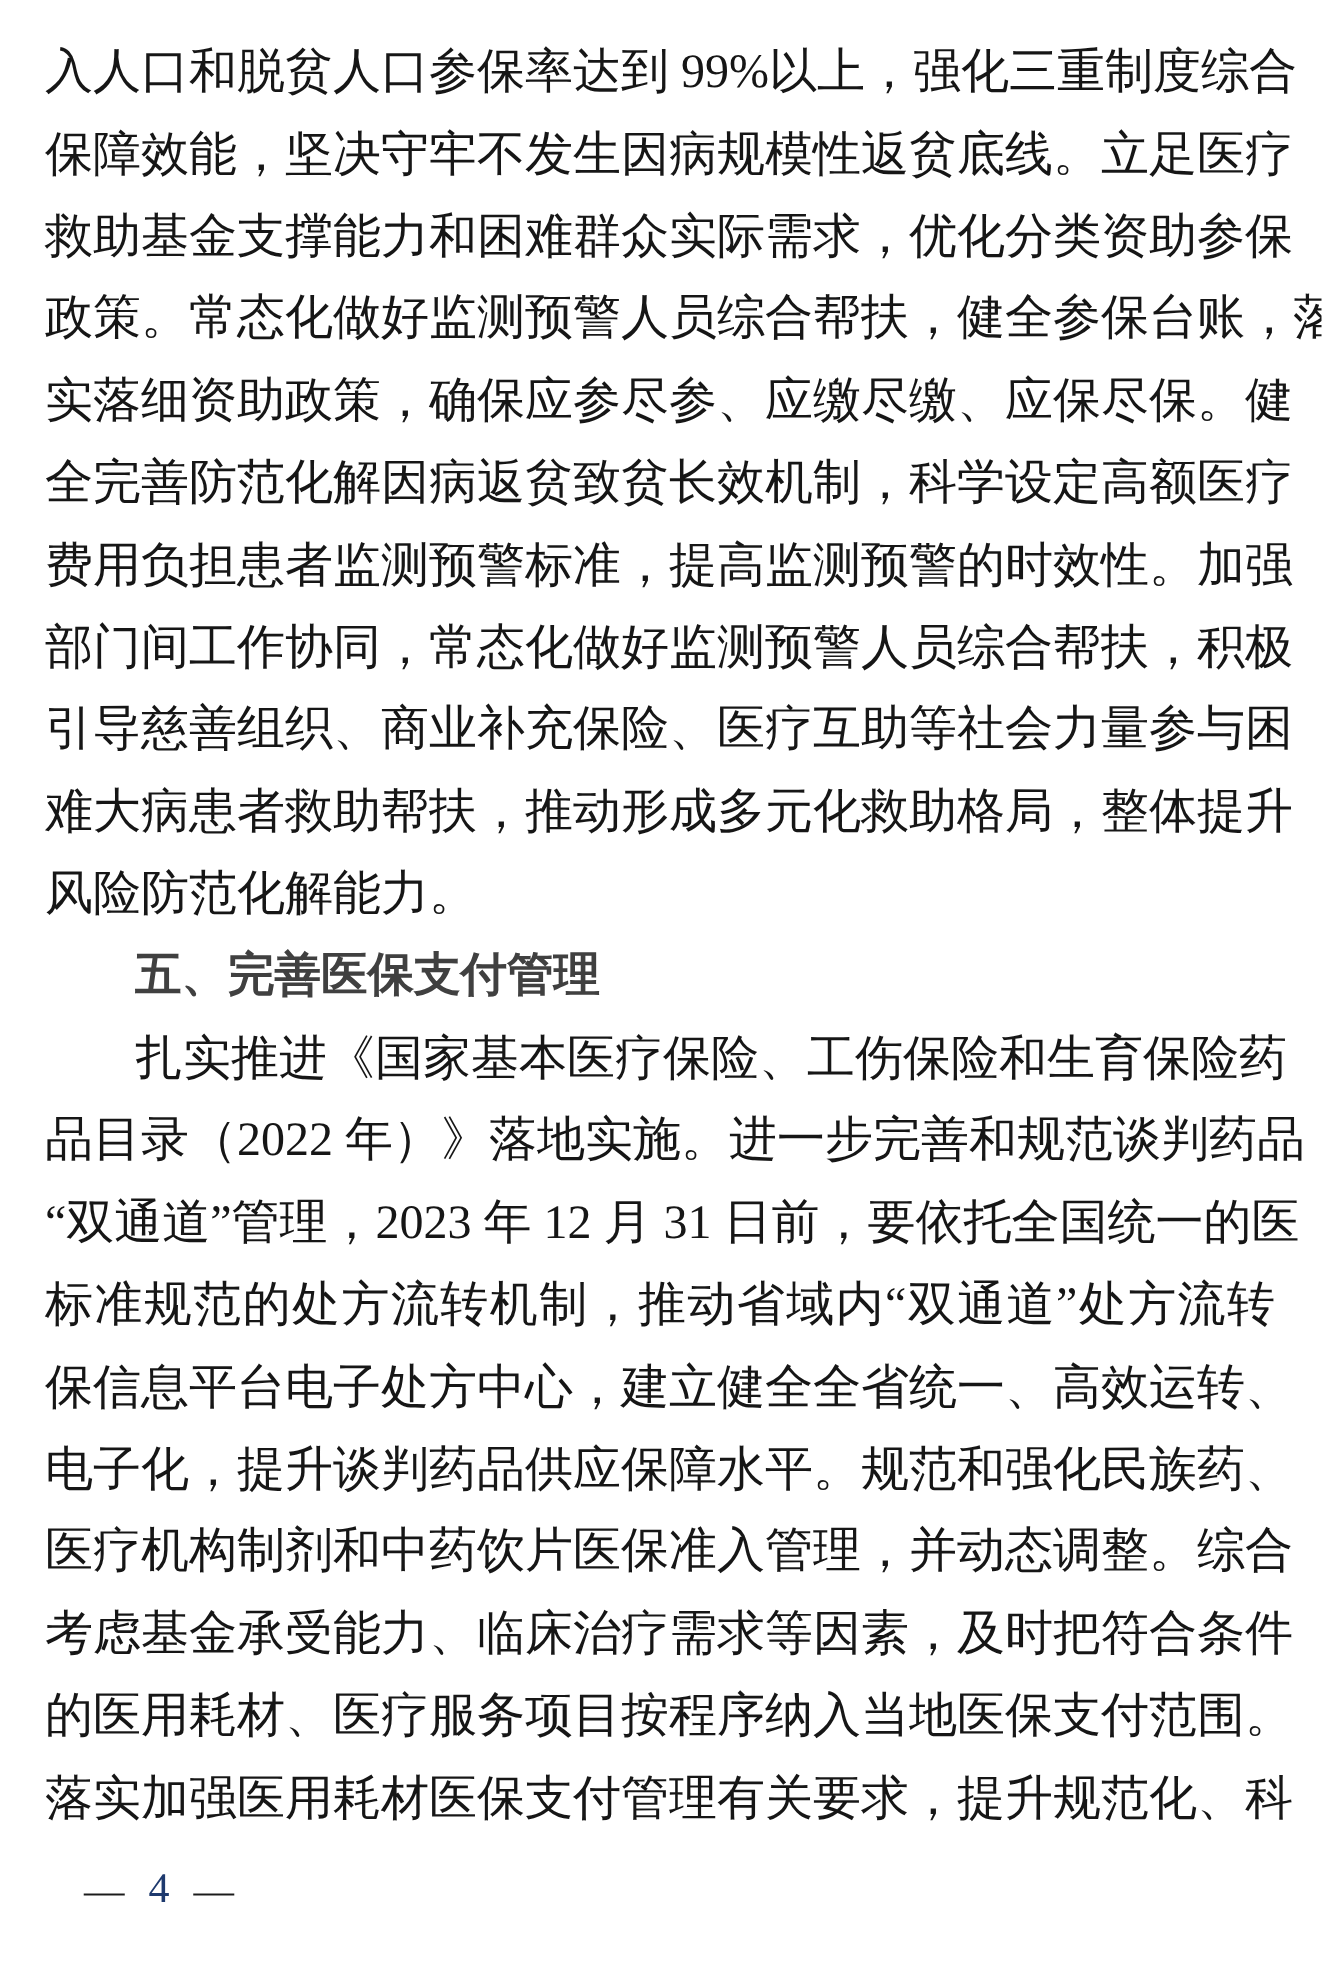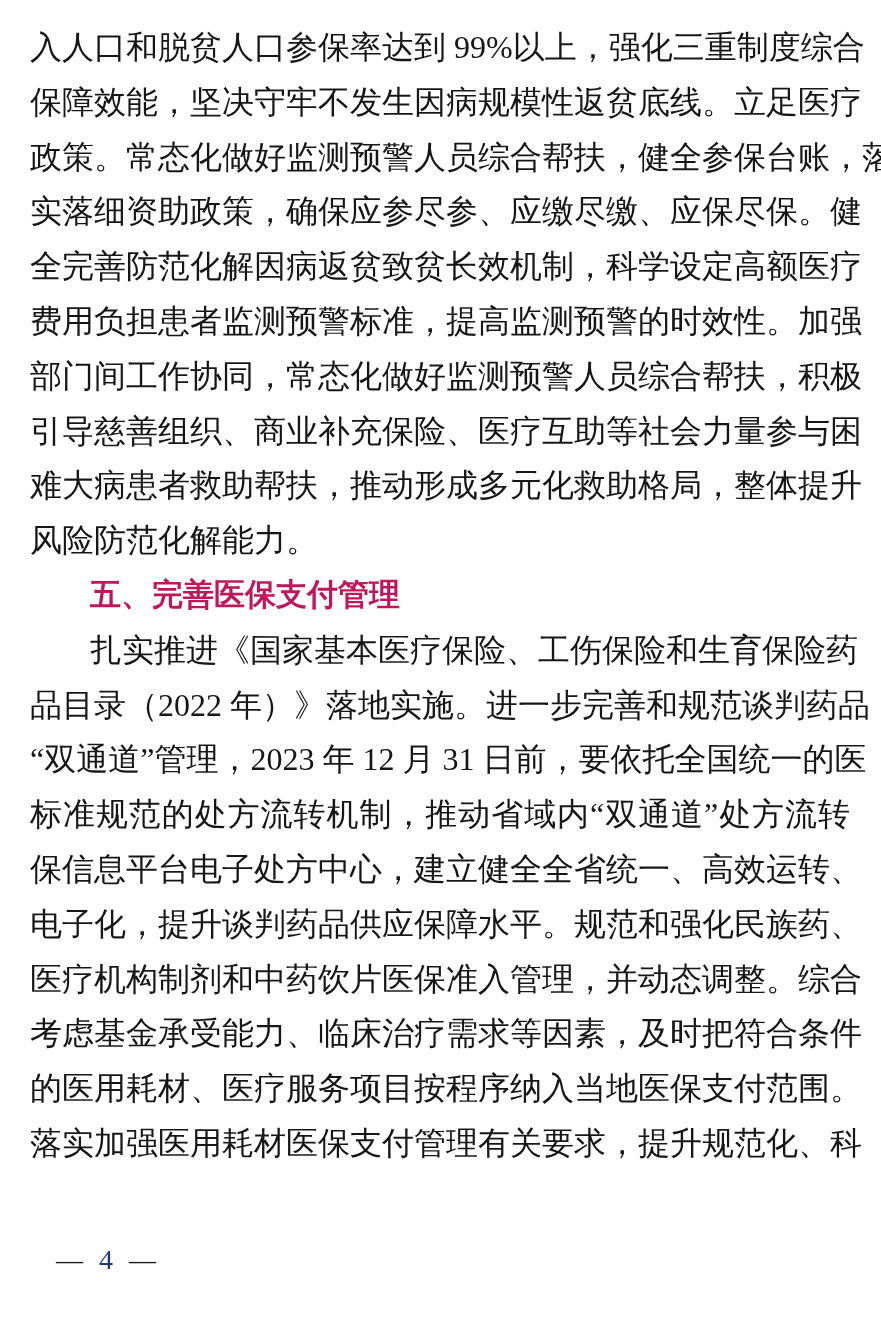--- a/index.html
+++ b/index.html
@@ -45,21 +45,21 @@
   }
   .ln.indent {
     text-indent: 60px;
   }
   .ln.heading {
     font-family: "Liberation Sans", sans-serif;
     font-weight: 700;
     font-size: 31px;
     text-align: left;
     text-align-last: left;
-    color: #be185d;
+    color: #404040;
   }
   .footer {
     position: absolute;
     left: 56px;
     top: 1238px;
     height: 44px;
     display: flex;
     align-items: center;
     font-size: 27px;
   }
@@ -74,20 +74,21 @@
   }
 </style>
 </head>
 <body>
 
 <div class="page">
   <div class="doc-body">
 
     <div class="ln">入人口和脱贫人口参保率达到 99%以上，强化三重制度综合</div>
     <div class="ln">保障效能，坚决守牢不发生因病规模性返贫底线。立足医疗</div>
+    <div class="ln">救助基金支撑能力和困难群众实际需求，优化分类资助参保</div>
     <div class="ln">政策。常态化做好监测预警人员综合帮扶，健全参保台账，落</div>
     <div class="ln">实落细资助政策，确保应参尽参、应缴尽缴、应保尽保。健</div>
     <div class="ln">全完善防范化解因病返贫致贫长效机制，科学设定高额医疗</div>
     <div class="ln">费用负担患者监测预警标准，提高监测预警的时效性。加强</div>
     <div class="ln">部门间工作协同，常态化做好监测预警人员综合帮扶，积极</div>
     <div class="ln">引导慈善组织、商业补充保险、医疗互助等社会力量参与困</div>
     <div class="ln">难大病患者救助帮扶，推动形成多元化救助格局，整体提升</div>
     <div class="ln last">风险防范化解能力。</div>
 
     <div class="ln heading indent">五、完善医保支付管理</div>

